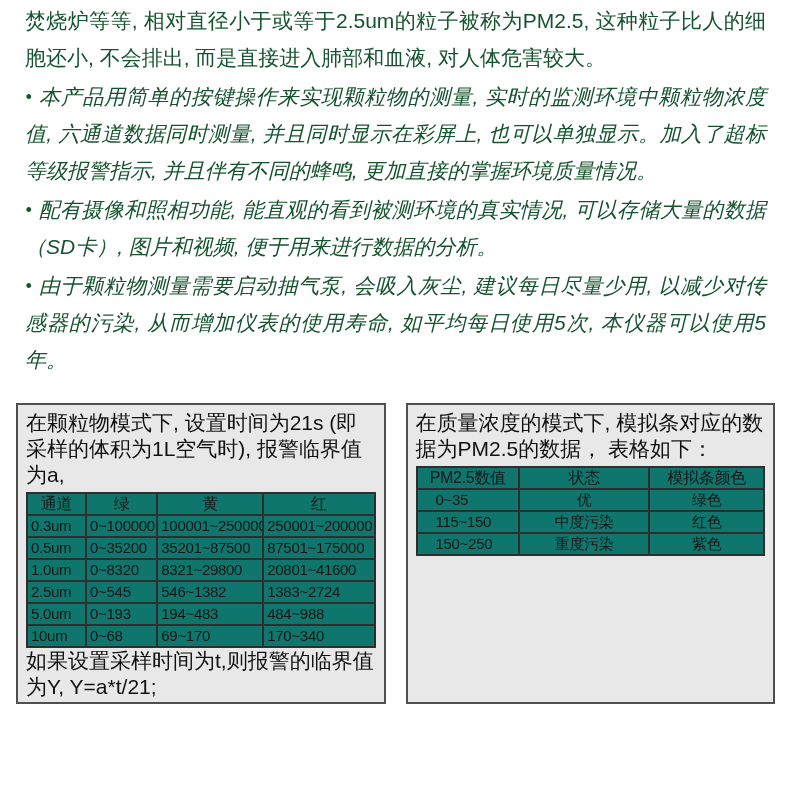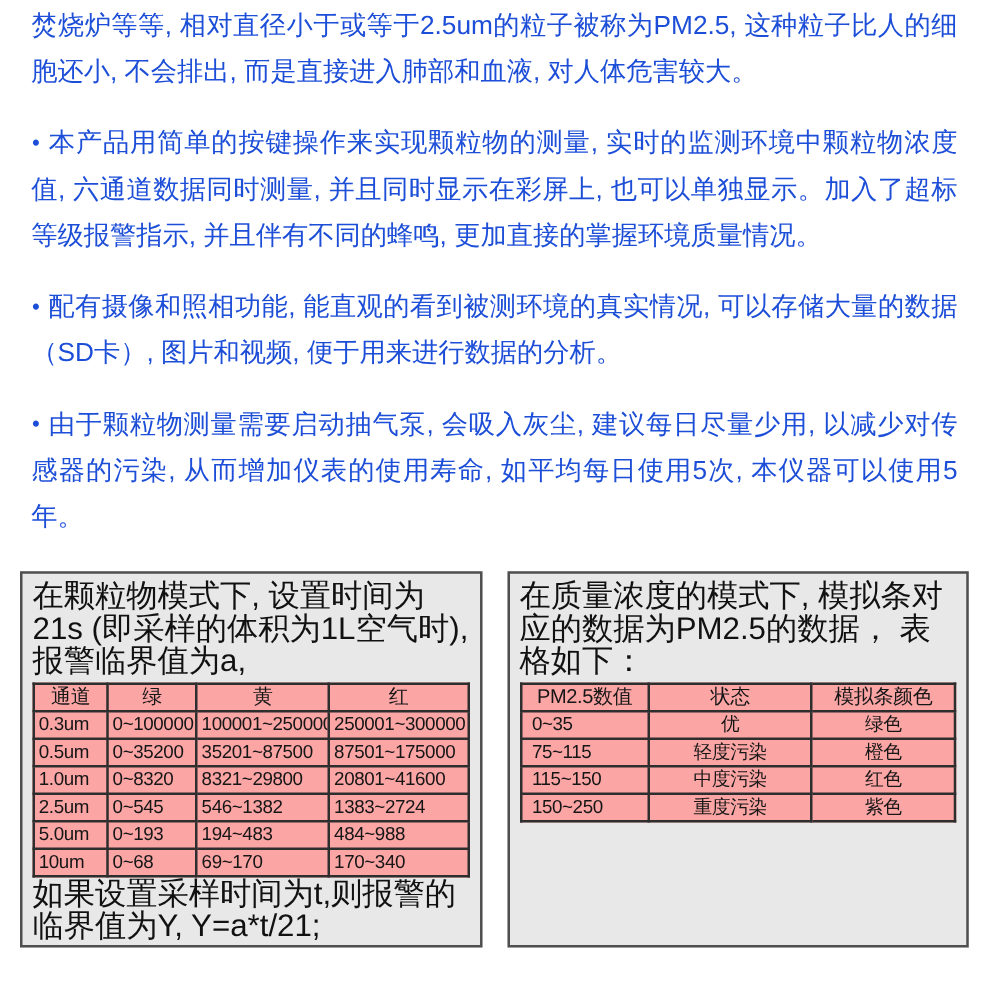--- a/index.html
+++ b/index.html
@@ -14,52 +14,52 @@
   .body-text {
     margin: 0 24px 0 25px;
     padding-top: 2px;
   }
   .body-text p {
     margin: 0;
     font-size: 21px;
     line-height: 37px;
     text-align: justify;
     text-justify: inter-ideograph;
-    color: #1d4ed8;
+    color: #14532d;
   }
-  .body-text p + p { margin-top: 20px; }
+  .body-text p + p { margin-top: 2px; font-style: italic; }
   .bullet { display: inline-block; margin-right: 6px; transform: scale(0.85); }
 
   .boxes-row {
     display: flex;
     margin: 25px 15px 0 16px;
     gap: 20px;
   }
   .info-box {
     box-sizing: border-box;
     width: 370px;
     height: 301px;
     background: #e8e8e8;
     border: 2px solid #4f4f4f;
     padding: 5px 8px 0 8px;
     overflow: hidden;
   }
   .box-intro, .box-footer {
-    font-size: 25px;
+    font-size: 21px;
     line-height: 26px;
     color: #111111;
     margin: 0;
   }
   .box-footer { margin-top: 0; }
 
   table.data-table {
     width: 100%;
     border-collapse: collapse;
     table-layout: fixed;
-    background: #fca5a5;
+    background: #0f766e;
     margin-top: 4px;
   }
   table.data-table th, table.data-table td {
     border: 2px solid #2e2e2e;
     font-weight: normal;
     font-size: 15px;
     letter-spacing: -0.3px;
     height: 18px;
     line-height: 18px;
     padding: 1px 3px;
@@ -74,21 +74,21 @@
   .particle-table col.c1 { width: 20.5%; }
   .particle-table col.c2 { width: 30.5%; }
   .particle-table col.c3 { width: 32%; }
   .particle-table td { text-align: left; }
 
   
   .pm25-table col.c0 { width: 29.5%; }
   .pm25-table col.c1 { width: 37.5%; }
   .pm25-table col.c2 { width: 33%; }
   .pm25-table td { text-align: center; }
-  .pm25-table td:first-child { text-align: left; padding-left: 8px; }
+  .pm25-table td:first-child { text-align: left; padding-left: 18px; }
   .pm25-table th, .pm25-table td { letter-spacing: 0; }
 </style>
 </head>
 <body>
 
 <div class="body-text">
   <p><span>焚烧炉等等, 相对直径小于或等于2.5um的粒子被称为PM2.5, 这种粒子比人的细胞还小, 不会排出, 而是直接进入肺部和血液, 对人体危害较大。</span></p>
   <p><span class="bullet">•</span><span>本产品用简单的按键操作来实现颗粒物的测量, 实时的监测环境中颗粒物浓度值, 六通道数据同时测量, 并且同时显示在彩屏上, 也可以单独显示。加入了超标等级报警指示, 并且伴有不同的蜂鸣, 更加直接的掌握环境质量情况。</span></p>
   <p><span class="bullet">•</span><span>配有摄像和照相功能, 能直观的看到被测环境的真实情况, 可以存储大量的数据（SD卡）, 图片和视频, 便于用来进行数据的分析。</span></p>
   <p><span class="bullet">•</span><span>由于颗粒物测量需要启动抽气泵, 会吸入灰尘, 建议每日尽量少用, 以减少对传感器的污染, 从而增加仪表的使用寿命, 如平均每日使用5次, 本仪器可以使用5年。</span></p>
@@ -111,21 +111,21 @@
             <th>绿</th>
             <th>黄</th>
             <th>红</th>
           </tr>
       </thead>
       <tbody>
           <tr>
             <td>0.3um</td>
             <td>0~100000</td>
             <td>100001~250000</td>
-            <td>250001~300000</td>
+            <td>250001~200000</td>
           </tr>
           <tr>
             <td>0.5um</td>
             <td>0~35200</td>
             <td>35201~87500</td>
             <td>87501~175000</td>
           </tr>
           <tr>
             <td>1.0um</td>
             <td>0~8320</td>
@@ -170,25 +170,20 @@
             <th>模拟条颜色</th>
           </tr>
       </thead>
       <tbody>
           <tr>
             <td>0~35</td>
             <td>优</td>
             <td>绿色</td>
           </tr>
           <tr>
-            <td>75~115</td>
-            <td>轻度污染</td>
-            <td>橙色</td>
-          </tr>
-          <tr>
             <td>115~150</td>
             <td>中度污染</td>
             <td>红色</td>
           </tr>
           <tr>
             <td>150~250</td>
             <td>重度污染</td>
             <td>紫色</td>
           </tr>
         </tbody>

